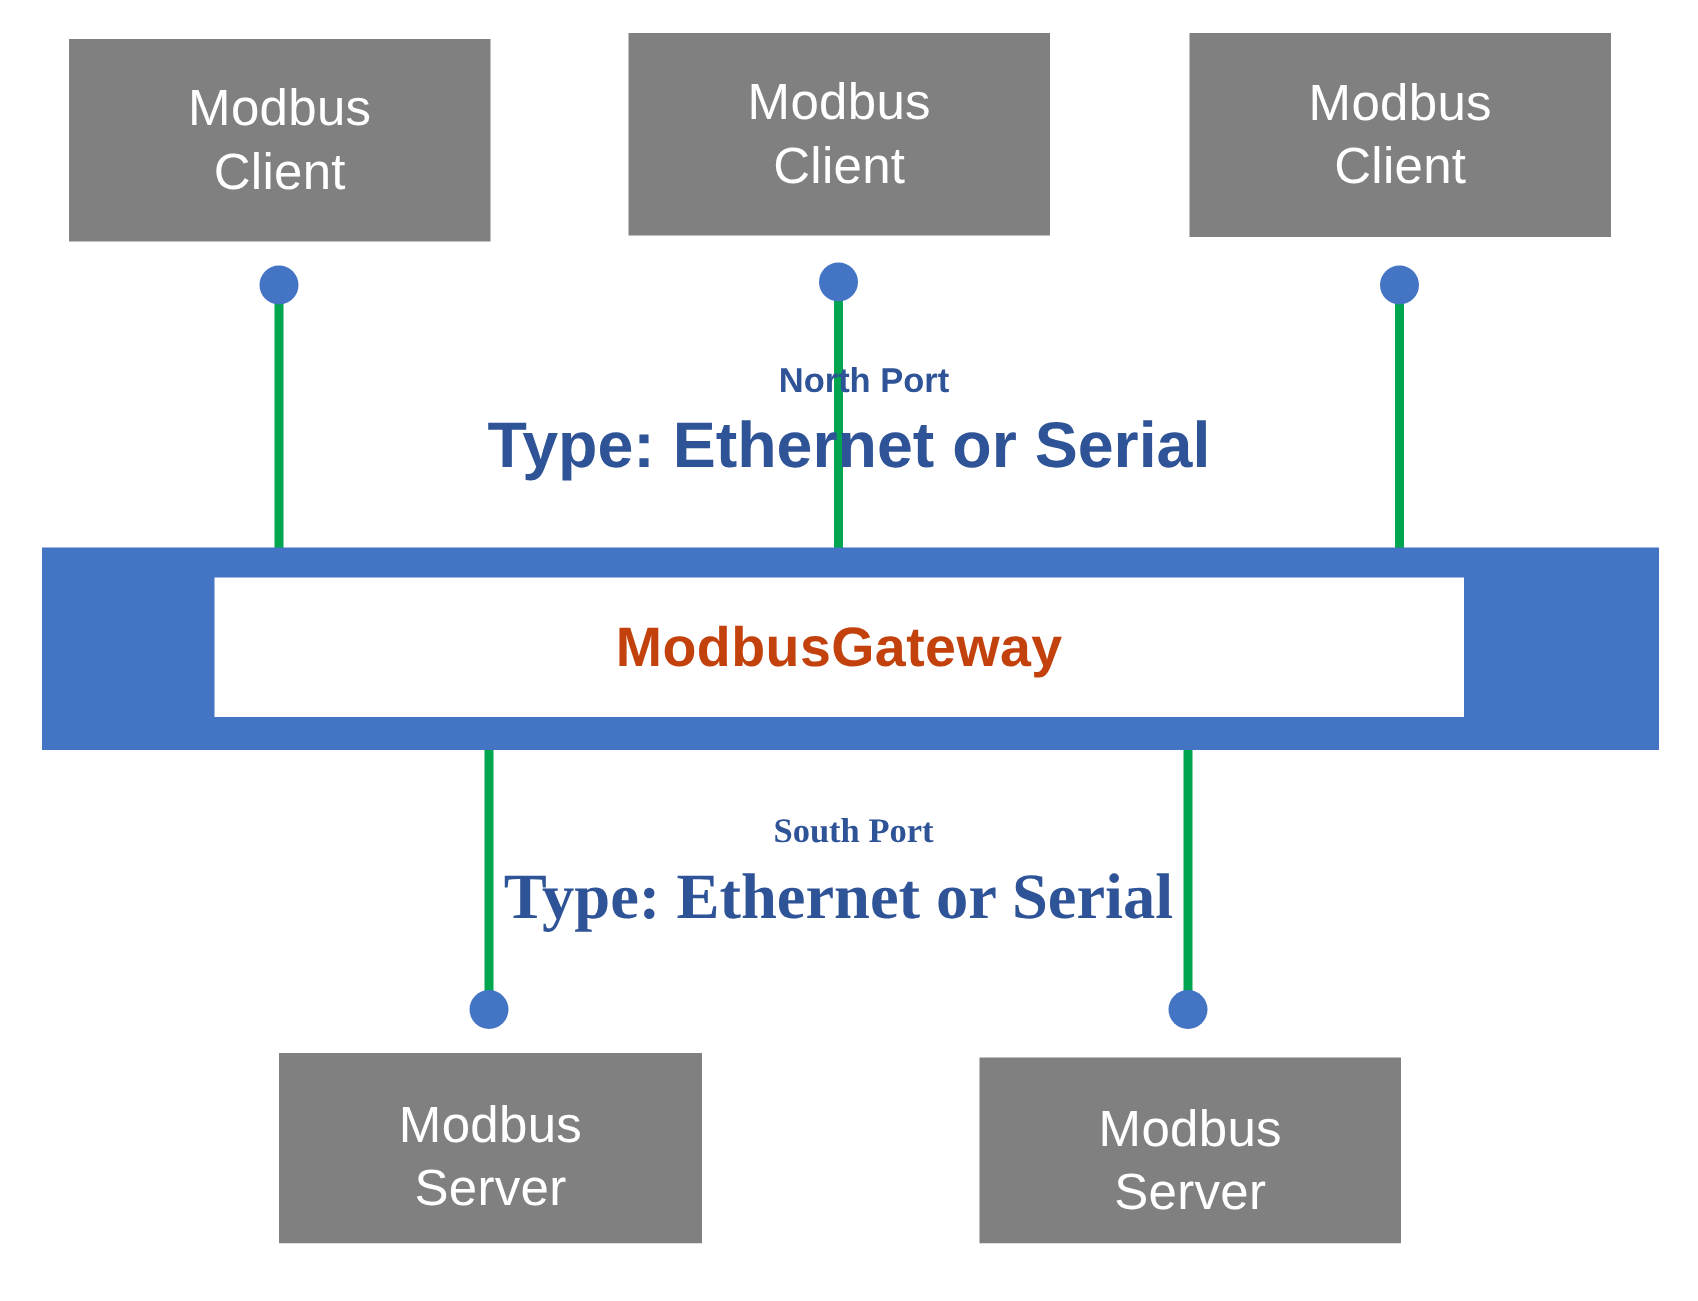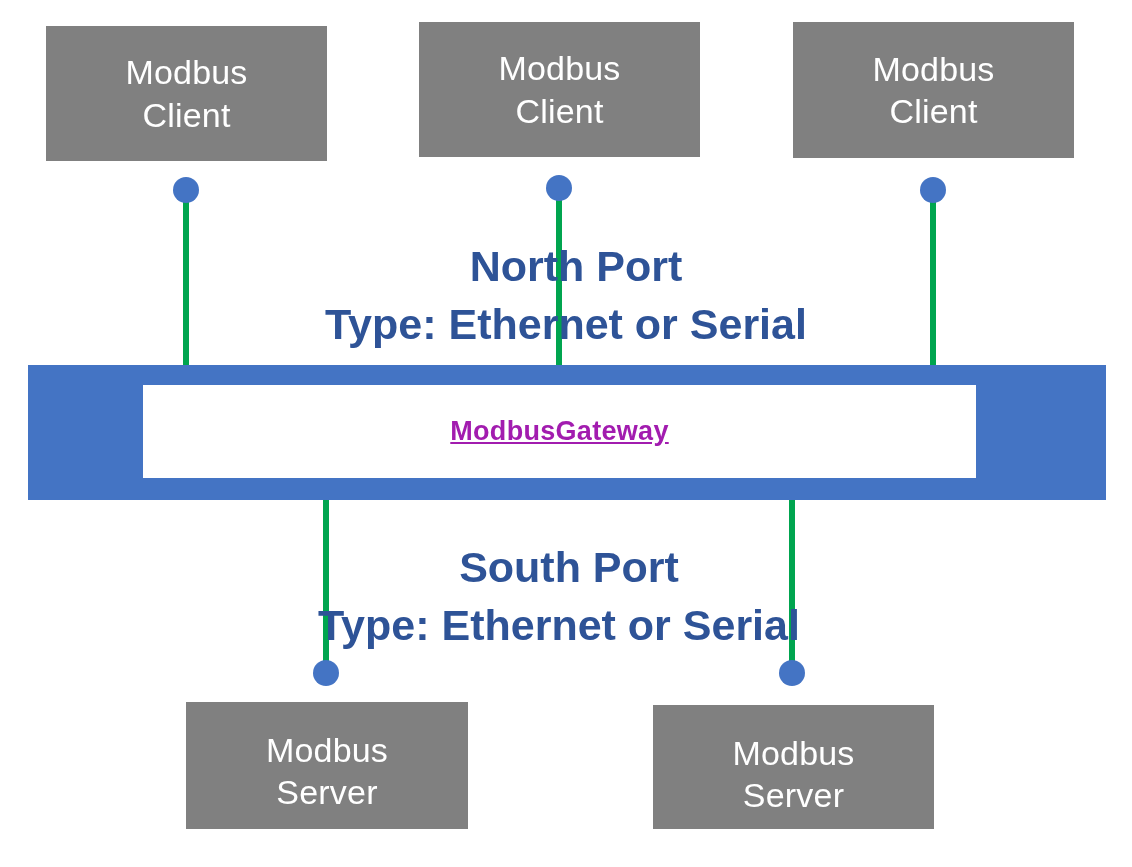--- a/index.html
+++ b/index.html
@@ -43,26 +43,25 @@
     background: #4474c4;
   }
   .gateway-inner {
     position: absolute;
     background: #ffffff;
     display: flex;
     align-items: center;
     justify-content: center;
   }
   .gateway-title {
-    color: #a21caf;
-    font-size: 27px;
+    color: #c2410c;
+    font-size: 37px;
     font-weight: bold;
     letter-spacing: 0.3px;
     white-space: nowrap;
-    text-decoration: underline;
   }
 
   
   .conn-line {
     position: absolute;
     background: #00a54f;
     width: 6px;
   }
   .conn-dot {
     position: absolute;
@@ -76,21 +75,21 @@
   .port-label {
     position: absolute;
     text-align: center;
     color: #2e5397;
     font-weight: bold;
     white-space: nowrap;
     pointer-events: none;
   }
   .port-label .port-title {
     display: block;
-    font-size: 43px;
+    font-size: 23px;
     line-height: 1.34;
     margin-left: 20px;
   }
   .port-label .port-type {
     display: block;
     font-size: 43px;
     line-height: 1.34;
   }
 </style>
 </head>
@@ -131,21 +130,21 @@
   <div class="gateway-inner" style="left:143px; top:385px; width:833px; height:93px;">
     <span class="gateway-title">ModbusGateway</span>
   </div>
 
   <div class="conn-line" style="left:323px; top:500px; height:166px;"></div>
   <div class="conn-dot" style="left:313px; top:660px;"></div>
 
   <div class="conn-line" style="left:789px; top:500px; height:166px;"></div>
   <div class="conn-dot" style="left:779px; top:660px;"></div>
 
-  <div class="port-label" style="left:0px; top:539px; width:1118px;">
+  <div class="port-label" style="left:0px; top:539px; width:1118px;font-family:Liberation Serif, serif;">
     <span class="port-title">South Port</span>
     <span class="port-type">Type: Ethernet or Serial</span>
   </div>
 
   <div class="node-box" style="left:186px; top:702px; width:282px; height:138px;">
     <span class="node-label">Modbus
 Server</span>
   </div>
 
   <div class="node-box" style="left:653px; top:705px; width:281px; height:138px;">

